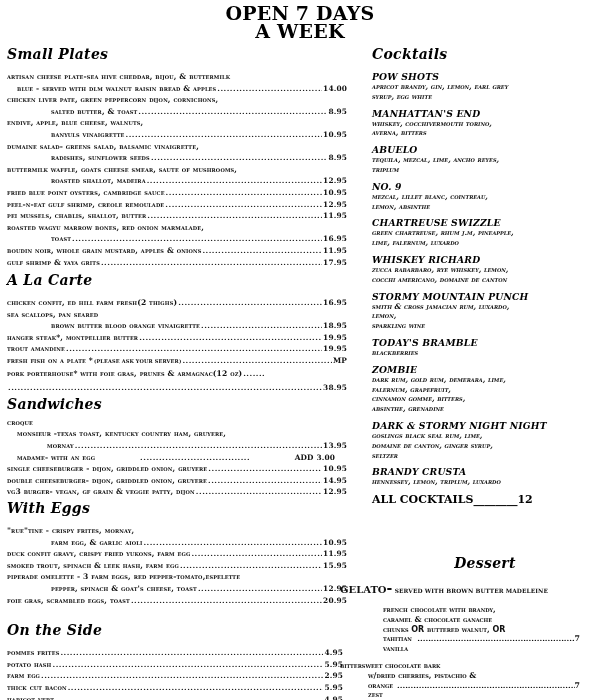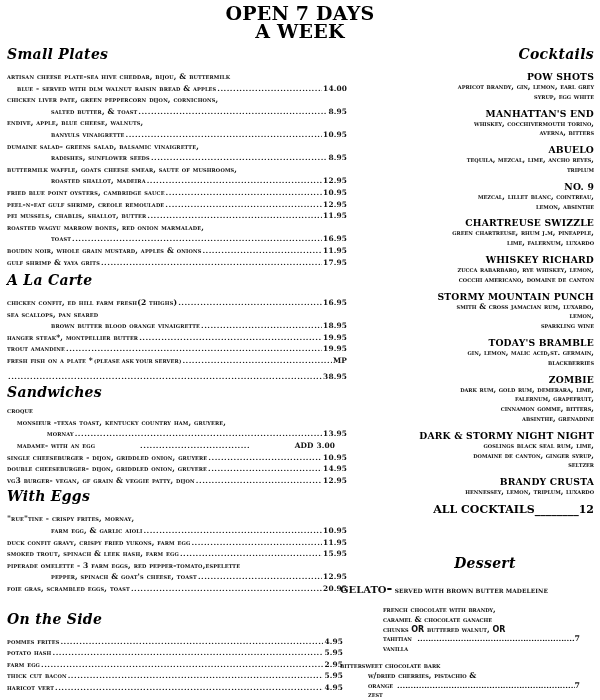--- a/index.html
+++ b/index.html
@@ -12,21 +12,21 @@
       line-height: 18px; letter-spacing: 0.2px; color: #000;
     }
     .title div { display: block; }
 
     .script-heading {
       font-family: "DejaVu Serif", serif; font-style: italic; font-weight: bold;
       font-size: 14px; color: #000; letter-spacing: 0.3px;
     }
 
     .left-col { position: absolute; left: 7px; top: 46px; width: 340px; }
-    .right-col { position: absolute; left: 372px; top: 46px; width: 222px; text-align: right; }
+    .right-col { position: absolute; left: 372px; top: 46px; width: 222px; text-align: left; }
 
     .section { margin-bottom: 6px; }
     .section .script-heading { margin-bottom: 9px; display: block; }
 
     .item {
       font-family: "DejaVu Serif", serif; font-weight: bold; font-size: 7.6px;
       line-height: 11.6px; text-transform: lowercase; font-variant: small-caps;
       letter-spacing: 0.15px; color: #111; white-space: nowrap;
     }
     .item .line { display: flex; align-items: baseline; }
@@ -35,21 +35,21 @@
       flex: 1 1 auto; overflow: hidden; white-space: nowrap; color: #222;
       letter-spacing: 0.5px; margin: 0 1px;
     }
     .item .line .dots::before {
       content: "..................................................................................................................................................................................................";
     }
     .item .line .price { flex: 0 0 auto; font-family: "DejaVu Serif", serif; font-weight: bold; font-size: 7.4px; text-transform: none; font-variant: normal; }
     .indent2 { padding-left: 44px; }
     .indent3 { padding-left: 10px; }
 
-    .cocktail { margin-bottom: 6px; }
+    .cocktail { margin-bottom: 6px; font-style: italic; }
     .cocktail .cname {
       font-family: "DejaVu Serif", serif; font-weight: bold; font-size: 9.2px;
       line-height: 11px; color: #000; letter-spacing: 0.2px;
     }
     .cocktail .cdesc {
       font-family: "DejaVu Serif", serif; font-weight: bold; font-size: 7.6px;
       line-height: 9.8px; font-variant: small-caps; text-transform: lowercase; color: #111;
     }
     .all-cocktails {
       font-family: "DejaVu Serif", serif; font-weight: bold; font-size: 11px;
@@ -219,20 +219,24 @@
     </div>
     <div class="item">
       <div class="line">
           <span class="txt">Fresh Fish on a plate *</span>
           <span class="txt" style="font-size:5px;text-transform:uppercase;margin-left:1px;">(Please ask your server)</span>
           <span class="dots"></span>
           <span class="price">MP</span>
         </div>
     </div>
     <div class="item">
+      <div class="line">
+          <span class="txt">Pork Porterhouse* with foie gras, prunes &amp; Armagnac(12 oz)</span>
+          <span class="dots" style="max-width:22px;"></span>
+        </div>
       <div class="line" style="margin-top:3px;">
           <span class="dots"></span>
           <span class="price">38.95</span>
         </div>
     </div>
   </div>
 
   <div class="section" style="margin-bottom:2px;">
     <span class="script-heading" style="margin-bottom:5px;">Sandwiches</span>
     <div class="item">
@@ -400,21 +404,20 @@
     <div class="cdesc">Cocchi Americano, Domaine de Canton</div>
   </div>
   <div class="cocktail">
     <div class="cname">STORMY MOUNTAIN PUNCH</div>
     <div class="cdesc">Smith &amp; Cross Jamacian rum, Luxardo,</div>
     <div class="cdesc">lemon,</div>
     <div class="cdesc">sparkling wine</div>
   </div>
   <div class="cocktail">
     <div class="cname">TODAY'S BRAMBLE</div>
-    <div class="cdesc">Gin, lemon, malic acid,St. Germain,</div>
     <div class="cdesc">blackberries</div>
   </div>
   <div class="cocktail">
     <div class="cname">ZOMBIE</div>
     <div class="cdesc">Dark rum, gold rum, Demerara, lime,</div>
     <div class="cdesc">falernum, grapefruit,</div>
     <div class="cdesc">cinnamon gomme, bitters,</div>
     <div class="cdesc">absinthe, grenadine</div>
   </div>
   <div class="cocktail">

